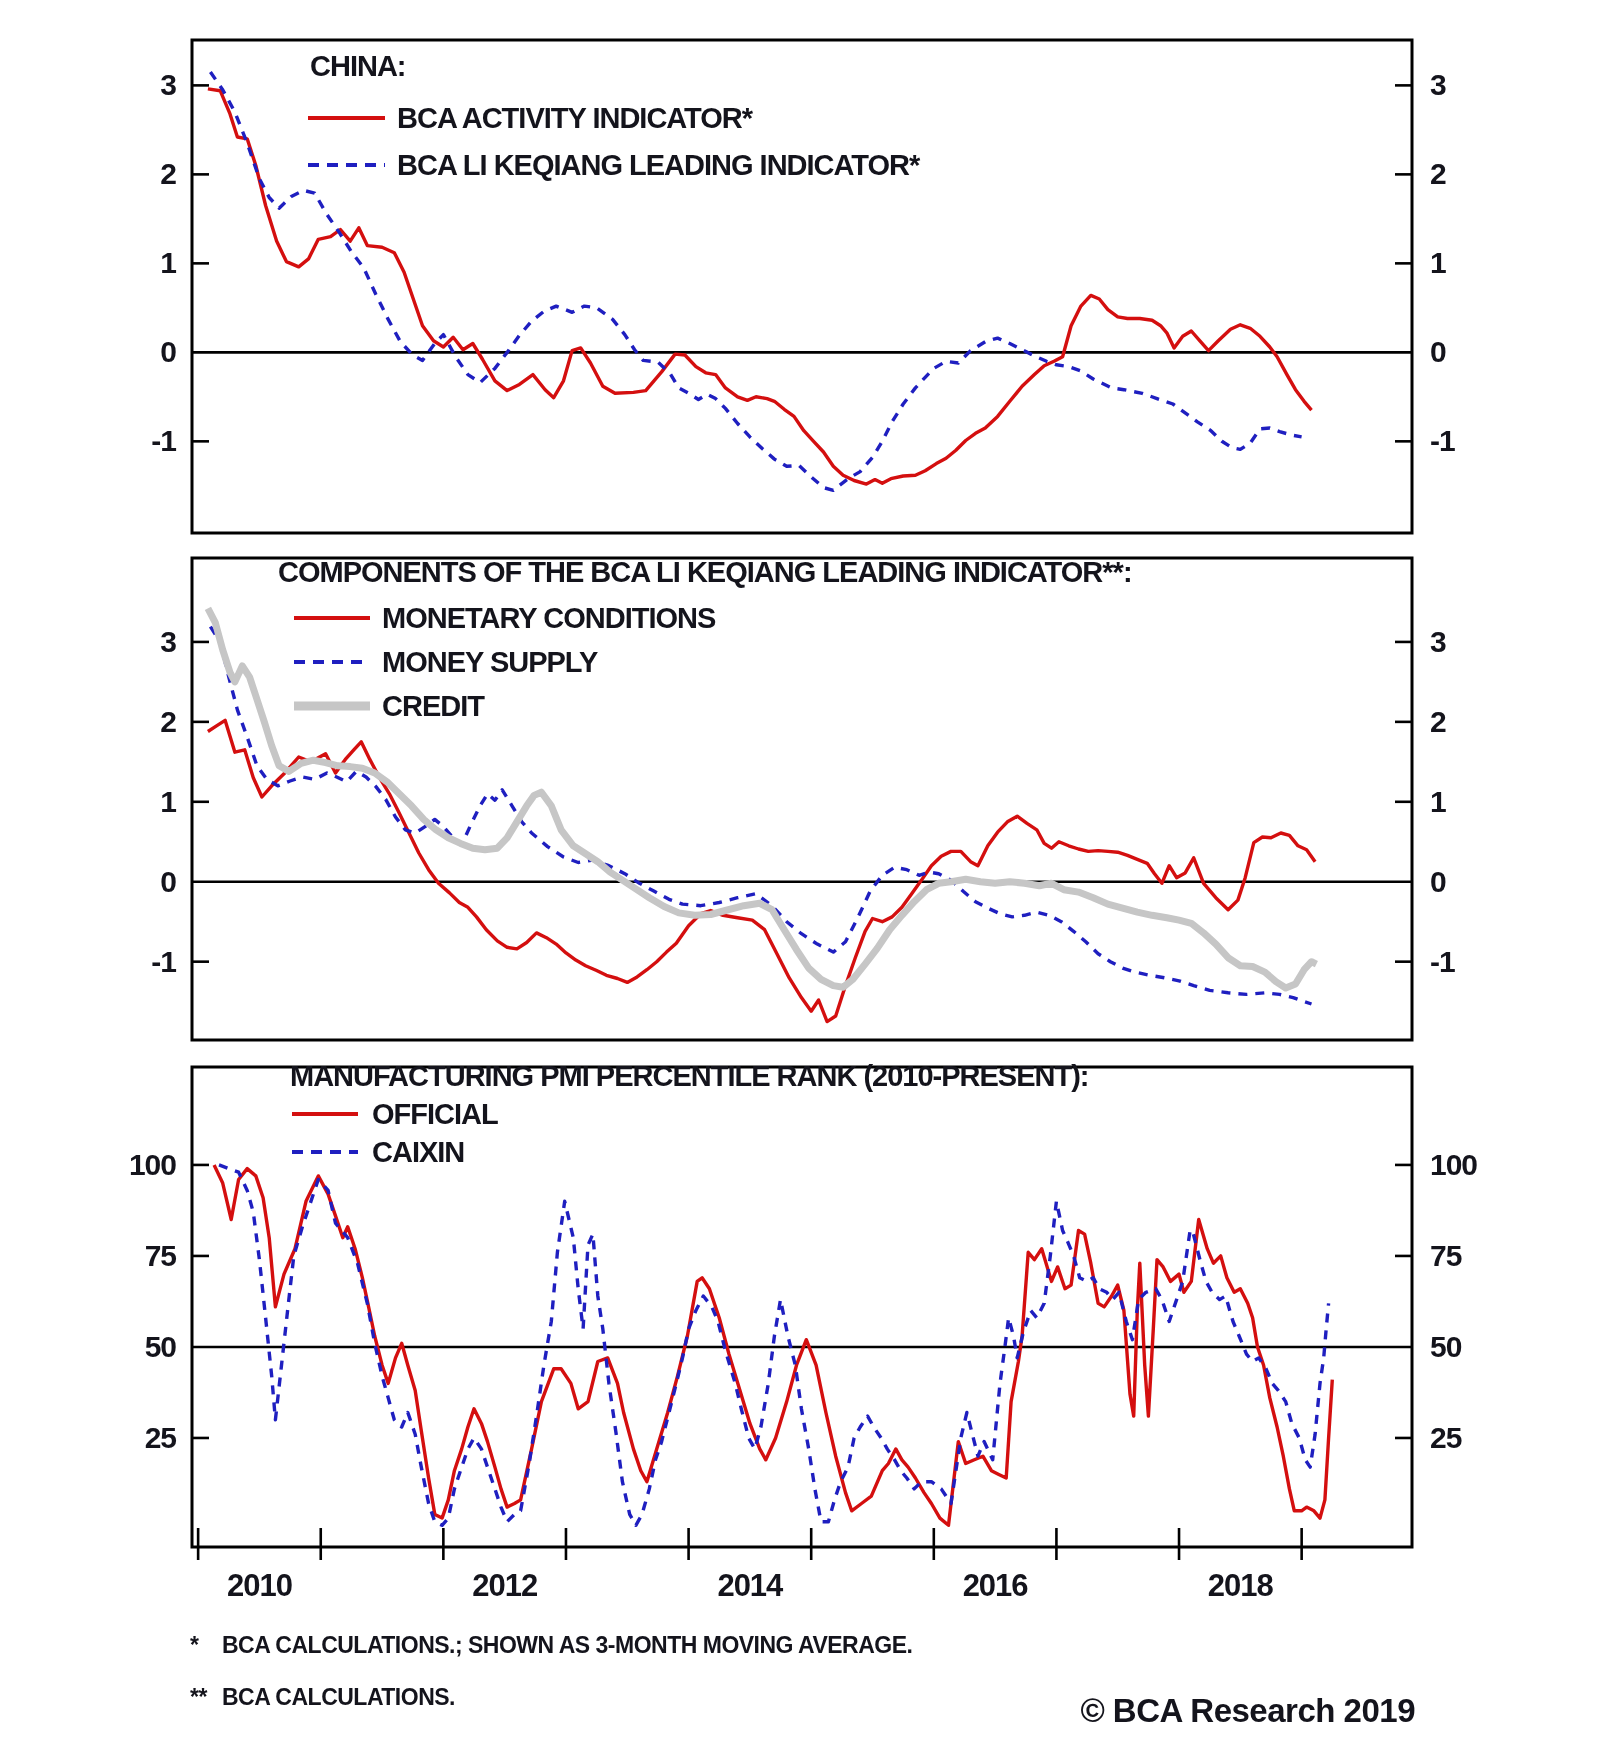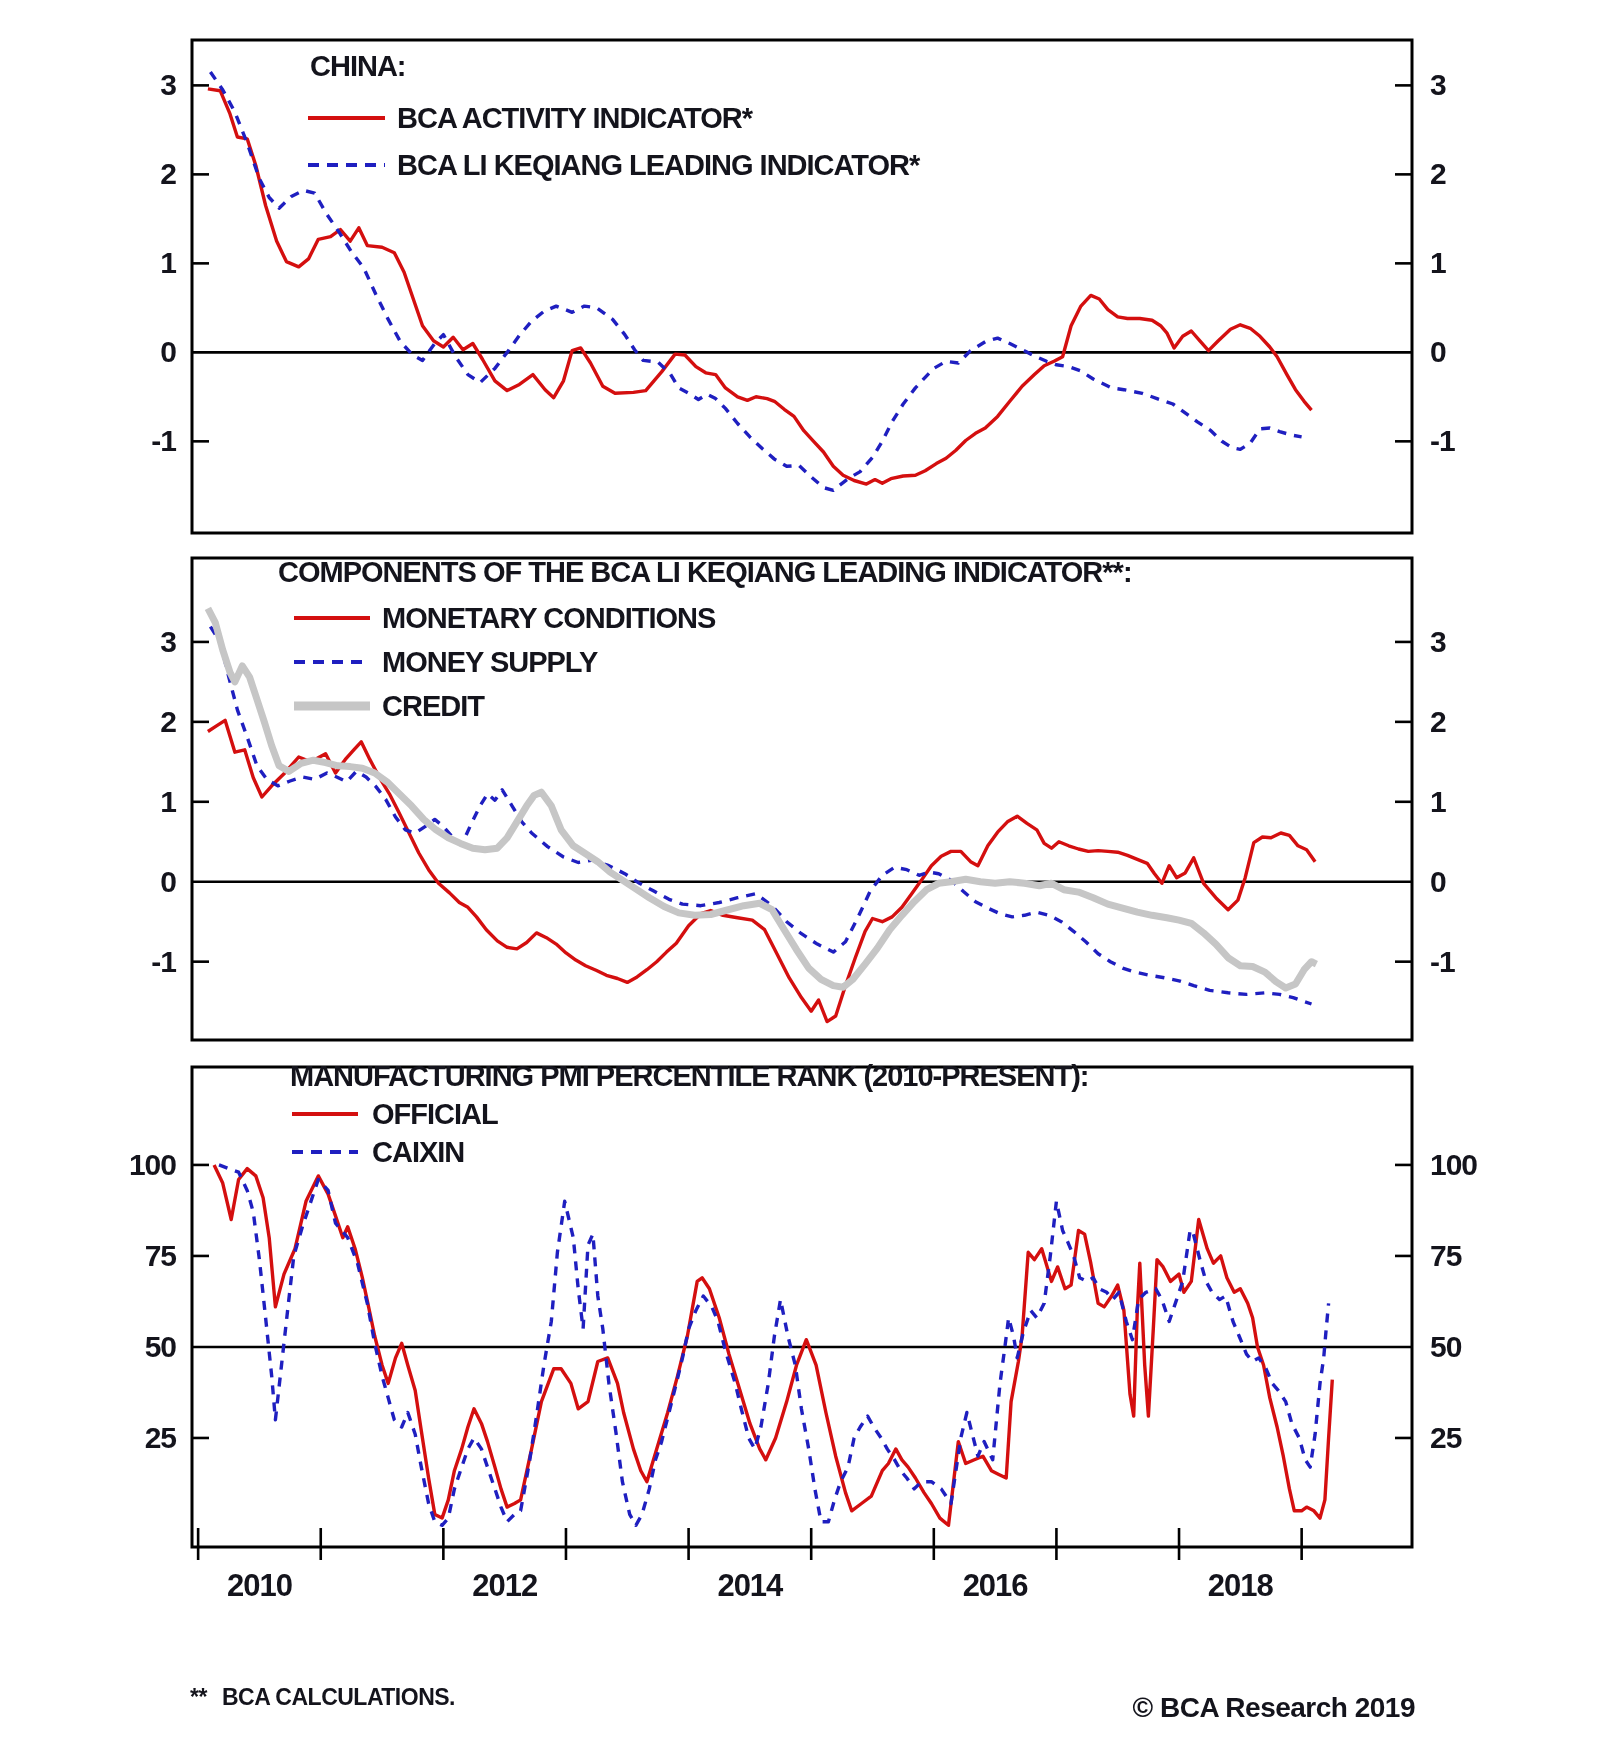--- a/index.html
+++ b/index.html
@@ -2,21 +2,21 @@
 <html><head>
 <meta charset="utf-8">
 <style>
   html,body{margin:0;padding:0;background:#fff;}
   .stage{position:relative;width:1600px;height:1758px;background:#fff;overflow:hidden;
          font-family:"Liberation Sans",sans-serif;}
   svg text{font-family:"Liberation Sans",sans-serif;fill:#14141c;}
   .footnote,.copyright{position:absolute;color:#14141c;font-weight:bold;letter-spacing:-0.5px;}
   .footnote{left:190px;font-size:23px;}
   .fn-marker{display:inline-block;width:32px;}
-  .copyright{right:185px;font-size:28px;}
+  .copyright{right:185px;font-size:33px;}
 </style>
 </head>
 <body>
 
 <div class="stage">
   <svg id="chart-svg" width="1600" height="1758" viewBox="0 0 1600 1758">
       <rect x="192" y="40" width="1220" height="493" fill="none" stroke="#000000" stroke-width="3"></rect>
       <line x1="192" y1="352.35198555956674" x2="1412" y2="352.35198555956674" stroke="#000000" stroke-width="2.6"></line>
       <line x1="192" y1="441.34115523465704" x2="209" y2="441.34115523465704" stroke="#000000" stroke-width="2.6"></line>
       <line x1="1395" y1="441.34115523465704" x2="1412" y2="441.34115523465704" stroke="#000000" stroke-width="2.6"></line>
@@ -106,17 +106,20 @@
       <text x="1240.3417085427031" y="1596" text-anchor="middle" font-size="31" font-weight="bold" letter-spacing="-1">2018</text>
       <polyline points="214.1,1164.9 222.7,1183.1 231.2,1219.5 238.6,1179.5 247.2,1168.6 255.8,1175.9 263.1,1197.7 269.2,1237.7 275.4,1306.9 284.0,1274.1 295.0,1248.7 306.0,1201.3 318.3,1175.9 328.1,1194.1 335.5,1215.9 342.8,1237.7 347.7,1226.8 355.1,1248.7 362.4,1277.8 368.6,1306.9 374.7,1336.0 382.1,1365.2 388.2,1383.4 395.5,1357.9 401.7,1343.3 407.8,1365.2 415.2,1390.6 421.3,1430.7 428.6,1478.0 434.8,1514.4 442.1,1518.1 448.3,1499.9 454.4,1470.7 461.7,1448.9 467.9,1427.0 474.0,1408.8 481.4,1423.4 487.5,1441.6 494.9,1467.1 501.0,1488.9 507.1,1507.1 514.5,1503.5 520.6,1499.9 531.6,1448.9 541.4,1401.6 553.7,1368.8 561.1,1368.8 570.9,1383.4 578.2,1408.8 588.0,1401.6 597.8,1361.5 607.7,1357.9 617.5,1383.4 623.6,1412.5 633.4,1448.9 640.8,1470.7 646.9,1481.7 656.7,1448.9 667.7,1412.5 677.5,1376.1 687.4,1336.0 697.2,1281.4 702.1,1277.8 709.4,1288.7 719.2,1317.8 729.0,1354.2 738.9,1387.0 749.9,1423.4 759.7,1448.9 765.8,1459.8 775.6,1438.0 786.7,1401.6 796.5,1365.2 806.3,1339.7 816.1,1365.2 825.9,1412.5 835.7,1456.2 845.5,1492.6 851.7,1510.8 861.5,1503.5 871.3,1496.2 882.3,1470.7 888.4,1463.5 895.8,1448.9 901.9,1459.8 908.1,1467.1 915.4,1478.0 924.0,1492.6 931.4,1503.5 939.9,1518.1 948.5,1525.3 958.3,1441.6 965.7,1463.5 974.3,1459.8 982.9,1456.2 991.4,1470.7 998.8,1474.4 1006.2,1478.0 1011.1,1401.6 1018.4,1361.5 1022.1,1336.0 1028.2,1252.3 1034.4,1259.6 1041.7,1248.7 1051.5,1281.4 1057.6,1266.9 1065.0,1288.7 1071.1,1285.1 1078.5,1230.5 1084.6,1234.1 1090.8,1263.2 1098.1,1303.3 1104.2,1306.9 1111.6,1296.0 1117.7,1285.1 1123.9,1310.5 1130.0,1394.3 1133.7,1416.1 1137.3,1310.5 1139.8,1263.2 1144.7,1365.2 1148.4,1416.1 1153.3,1328.8 1157.0,1259.6 1163.1,1266.9 1170.5,1281.4 1179.0,1274.1 1183.9,1292.3 1191.3,1281.4 1198.7,1219.5 1207.2,1248.7 1213.4,1263.2 1220.7,1255.9 1226.9,1277.8 1234.2,1292.3 1240.3,1288.7 1247.7,1303.3 1252.6,1317.8 1257.5,1347.0 1263.6,1365.2 1269.8,1397.9 1277.1,1427.0 1283.3,1456.2 1289.4,1488.9 1294.3,1510.8 1301.6,1510.8 1306.6,1507.1 1313.9,1510.8 1320.0,1518.1 1324.9,1499.9 1328.6,1438.0 1332.3,1379.7" fill="none" stroke="#d40f0f" stroke-width="3.4" stroke-linejoin="round" stroke-linecap="butt"></polyline>
       <polyline points="219.0,1164.9 228.8,1168.6 238.6,1172.2 247.2,1190.4 253.3,1212.3 259.4,1259.6 265.6,1317.8 271.7,1376.1 275.4,1419.8 281.5,1365.2 287.6,1310.5 293.8,1255.9 302.4,1226.8 308.5,1208.6 318.3,1179.5 328.1,1190.4 335.5,1223.2 347.7,1237.7 357.5,1263.2 367.3,1303.3 374.7,1343.3 382.1,1376.1 388.2,1397.9 394.3,1419.8 401.7,1427.0 407.8,1412.5 415.2,1434.3 421.3,1467.1 428.6,1503.5 434.8,1521.7 442.1,1525.3 448.3,1518.1 454.4,1488.9 461.7,1467.1 467.9,1448.9 474.0,1438.0 481.4,1448.9 487.5,1467.1 494.9,1488.9 501.0,1507.1 507.1,1521.7 514.5,1514.4 520.6,1510.8 529.2,1463.5 536.5,1416.1 543.9,1365.2 551.3,1321.5 557.4,1252.3 564.7,1201.3 573.3,1237.7 578.2,1288.7 583.1,1328.8 588.0,1245.0 592.9,1234.1 597.8,1296.0 602.8,1328.8 608.9,1383.4 616.2,1434.3 622.4,1481.7 629.7,1514.4 635.9,1525.3 642.0,1514.4 649.3,1488.9 655.5,1459.8 661.6,1441.6 669.0,1412.5 676.3,1383.4 682.5,1357.9 688.6,1328.8 695.9,1310.5 703.3,1296.0 711.9,1306.9 718.0,1321.5 725.4,1350.6 735.2,1383.4 741.3,1408.8 748.7,1438.0 754.8,1448.9 760.9,1427.0 768.3,1383.4 774.4,1336.0 780.5,1299.6 787.9,1336.0 795.3,1365.2 801.4,1408.8 808.7,1448.9 814.9,1488.9 821.0,1521.7 828.4,1521.7 834.5,1499.9 840.6,1481.7 848.0,1467.1 854.1,1438.0 860.2,1427.0 867.6,1416.1 873.7,1427.0 881.1,1438.0 887.2,1448.9 894.6,1459.8 900.7,1470.7 906.8,1478.0 914.2,1488.9 921.5,1481.7 931.4,1481.7 941.2,1488.9 951.0,1503.5 960.8,1438.0 966.9,1412.5 977.9,1456.2 984.1,1441.6 992.7,1459.8 1000.0,1383.4 1004.9,1347.0 1008.6,1317.8 1013.5,1336.0 1017.2,1357.9 1023.3,1332.4 1030.7,1310.5 1036.8,1317.8 1044.2,1303.3 1050.3,1255.9 1056.4,1201.3 1062.6,1230.5 1067.5,1241.4 1073.6,1255.9 1079.7,1277.8 1087.1,1281.4 1093.2,1277.8 1099.3,1288.7 1106.7,1292.3 1112.8,1299.6 1119.0,1292.3 1126.3,1321.5 1132.4,1339.7 1138.6,1299.6 1145.9,1292.3 1155.7,1288.7 1161.9,1299.6 1169.2,1321.5 1176.6,1299.6 1182.7,1281.4 1190.1,1230.5 1192.5,1230.5 1199.9,1259.6 1206.0,1281.4 1212.1,1292.3 1219.5,1299.6 1225.6,1296.0 1233.0,1321.5 1239.1,1336.0 1246.5,1354.2 1252.6,1361.5 1258.7,1357.9 1266.1,1368.8 1272.2,1383.4 1278.4,1390.6 1285.7,1401.6 1291.8,1423.4 1299.2,1438.0 1305.3,1459.8 1310.2,1467.1 1315.1,1434.3 1320.0,1383.4 1323.7,1357.9 1326.2,1328.8 1328.6,1303.3" fill="none" stroke="#1f1fc0" stroke-width="3.4" stroke-linejoin="round" stroke-linecap="butt" stroke-dasharray="9,8"></polyline>
       <text x="290" y="1086" text-anchor="start" font-size="29" font-weight="bold" letter-spacing="-1">MANUFACTURING PMI PERCENTILE RANK (2010-PRESENT):</text>
       <line x1="292" y1="1114" x2="358" y2="1114" stroke="#d40f0f" stroke-width="4"></line>
       <text x="372" y="1124" text-anchor="start" font-size="29" font-weight="bold" letter-spacing="-1">OFFICIAL</text>
       <line x1="292" y1="1152" x2="358" y2="1152" stroke="#1f1fc0" stroke-width="4" stroke-dasharray="11,8"></line>
       <text x="372" y="1162" text-anchor="start" font-size="29" font-weight="bold" letter-spacing="-1">CAIXIN</text>
     </svg>
 
+  <div class="footnote" style="top:1632px;">
+    <span class="fn-marker">*</span><span>BCA CALCULATIONS.; SHOWN AS 3-MONTH MOVING AVERAGE.</span>
+  </div>
   <div class="footnote" style="top:1663px;margin-top:21px;">
     <span class="fn-marker">**</span><span>BCA CALCULATIONS.</span>
   </div>
   <div class="copyright" style="top:1692px;">© BCA Research 2019</div>
 </div>
 
 </body></html>

